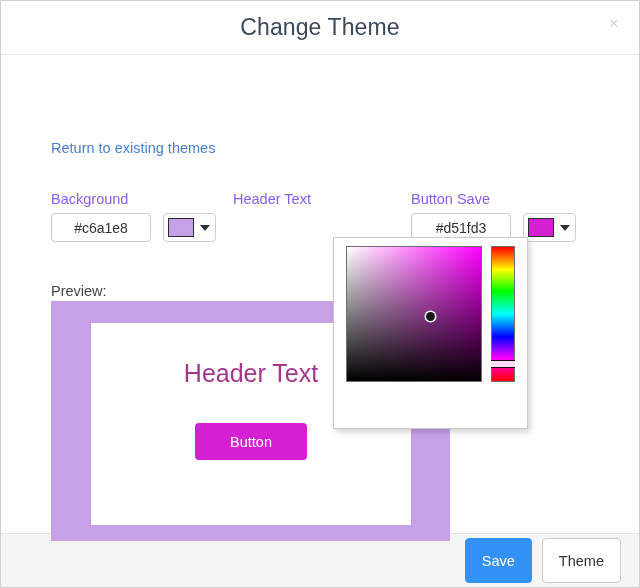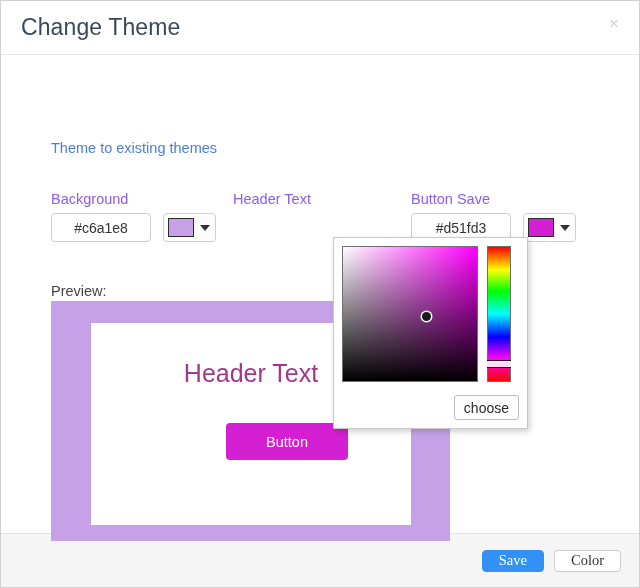--- a/index.html
+++ b/index.html
@@ -1,16 +1,16 @@
 <!DOCTYPE html>
 <html><head>
 <meta charset="utf-8">
 <title>Change Theme</title>
 <style>
-  * { box-sizing: border-box; }
+  * { box-sizing: border-box; justify-content: center; }
   html, body {
     margin: 0; padding: 0;
     width: 640px; height: 588px;
     background: #ffffff;
     font-family: "Liberation Sans", sans-serif;
     overflow: hidden;
   }
 
   .dialog {
     position: relative;
@@ -138,29 +138,28 @@
     left: 0; right: 0; top: 36px;
     text-align: center;
     font-size: 25px;
     font-weight: 400;
   }
   .preview-button {
     position: absolute;
     left: 50%;
     transform: translateX(-50%);
     top: 100px;
-    width: 122px;
+    width: 112px;
     height: 37px;
     border: none;
     border-radius: 4px;
     color: #ffffff;
     font-family: "Liberation Sans", sans-serif;
     font-size: 14.5px;
     cursor: pointer;
-    margin-left: 36px;
   }
 
   
   .picker-popover {
     position: absolute;
     left: 332px; top: 182px;
     width: 195px;
     height: 192px;
     background: #ffffff;
     border: 1px solid #c9c9c9;
@@ -229,25 +228,25 @@
     height: 54px;
     background: #f5f5f5;
     border-top: 1px solid #e2e2e2;
     display: flex;
     align-items: center;
     justify-content: flex-end;
     gap: 10px;
     padding: 0 18px;
   }
   .btn {
-    height: 22px;
+    height: 45px;
     min-width: 62px;
     padding: 0 16px;
     border-radius: 4px;
-    font-family: Liberation Serif, serif;
+    font-family: Liberation Sans, sans-serif;
     font-size: 14.5px;
     cursor: pointer;
   }
   .btn-primary {
     background: #3291f5;
     border: 1px solid #3291f5;
     color: #ffffff;
   }
   .btn-default {
     background: #ffffff;
@@ -260,21 +259,21 @@
 
 <div class="dialog">
 
   <div class="dialog-header">
     <span class="dialog-title">Change Theme</span>
     <span class="close-icon">×</span>
   </div>
 
   <div class="dialog-body">
 
-    <a class="return-link">Theme to existing themes</a>
+    <a class="return-link">Return to existing themes</a>
 
     <div class="field-group" style="left:50px; top:136px;">
       <span class="field-label">Background</span>
       <div class="field-row">
         <input class="hex-input" type="text" value="#c6a1e8" style="">
         <div class="swatch-btn">
           <span class="swatch-chip" id="chip-0" style="background: rgb(198, 161, 232);"></span>
           <span class="caret"></span>
         </div>
       </div>
@@ -305,23 +304,22 @@
 
     <div class="picker-popover">
       <div class="picker-row">
         <div class="sv-box" id="sv-box" style="background: linear-gradient(rgba(0, 0, 0, 0) 0%, rgb(0, 0, 0) 100%), linear-gradient(to right, rgb(255, 255, 255) 0%, rgb(255, 0, 255) 100%);">
           <span class="sv-marker" id="sv-marker" style="left: 62%; top: 52%;"></span>
         </div>
         <div class="hue-strip">
           <span class="hue-marker" id="hue-marker" style="top: 84%;"></span>
         </div>
       </div>
-      <button class="choose-btn">choose</button>
     </div>
 
   </div>
 
   <div class="dialog-footer">
     <button class="btn btn-primary" id="save-btn" style="background: rgb(50, 145, 245); border-color: rgb(50, 145, 245);">Save</button>
-    <button class="btn btn-default">Color</button>
+    <button class="btn btn-default">Theme</button>
   </div>
 
 </div>
 
 </body></html>

